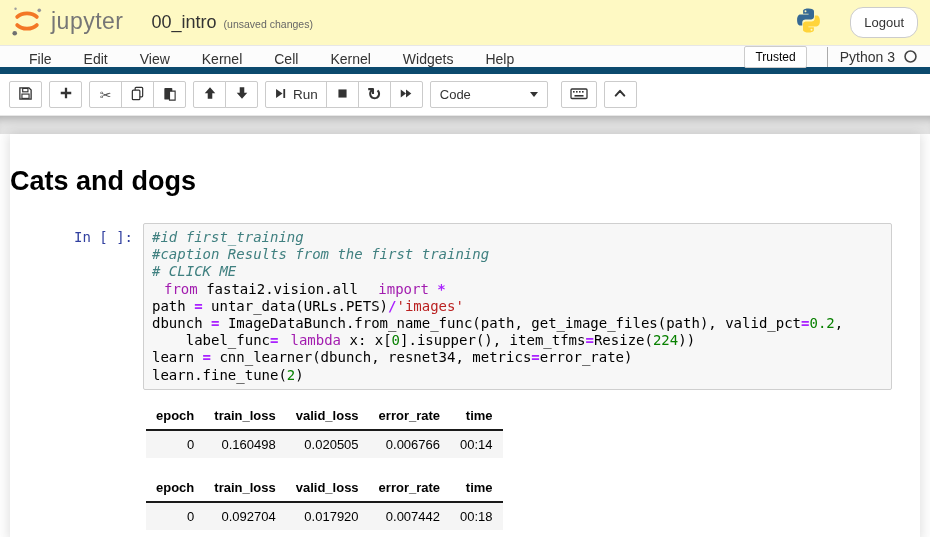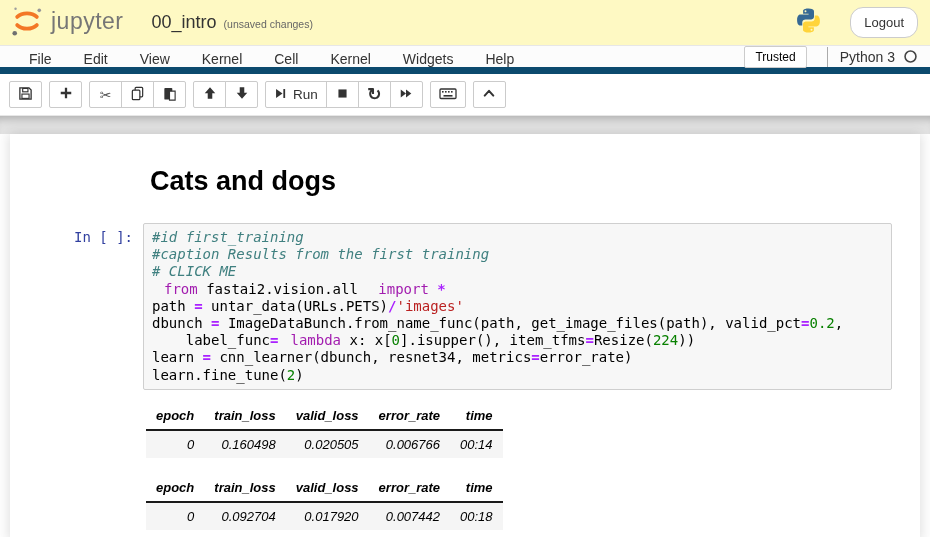--- a/index.html
+++ b/index.html
@@ -133,21 +133,20 @@
     margin: 0 10px;
     background: #fff;
     height: 407px;
     box-shadow: 0 0 12px 1px rgba(87,87,87,0.2);
     padding-top: 32px;
     overflow: hidden;
   }
 
   
   .md-heading {
-    margin-left: 140px;
     font-size: 27px;
     font-weight: bold;
     color: #000;
     font-family: "Liberation Sans", sans-serif;
   }
 
   
   .code-cell { display: flex; margin-top: 26px; padding-right: 28px; }
   .prompt {
     width: 133px;
@@ -173,21 +172,21 @@
   }
   .tk-com { color: #408080; font-style: italic; }
   .tk-kw  { color: #a21caf; font-weight: normal; margin-left: 12px; }
   .tk-op  { color: #AA22FF; font-weight: bold; }
   .tk-str { color: #BA2121; text-align: center; }
   .tk-num { color: #088000; }
 
   
   .output-area { margin-left: 136px; margin-top: 13px; }
   .df-output { margin-bottom: 17px; }
-  .df-table { border-collapse: collapse; font-family: "Liberation Sans", sans-serif; font-style: italic; }
+  .df-table { border-collapse: collapse; font-family: "Liberation Sans", sans-serif; }
   .df-table th {
     font-size: 13px;
     font-weight: bold;
     color: #000;
     text-align: right;
     padding: 5px 10px 6px 10px;
     border-bottom: 2px solid #1a1a1a;
   }
   .df-table td {
     font-size: 13px;
@@ -332,20 +331,24 @@
       <span class="refresh-glyph">↻</span>
     </button>
     <button class="tbtn">
       <span>
         <svg width="14" height="13" viewBox="0 0 16 16">
           <path d="M1.5 3 L8 8 L1.5 13 Z" fill="#333"></path>
           <path d="M8 3 L14.5 8 L8 13 Z" fill="#333"></path>
         </svg>
       </span>
     </button>
+  </div>
+  <div class="celltype-select">
+    <span>Code</span>
+    <span class="caret-down"></span>
   </div>
   <div class="btn-group">
     <button class="tbtn">
       <span>
         <svg width="18" height="15" viewBox="0 0 18 15">
           <rect x="1" y="3" width="16" height="9.5" rx="1" fill="none" stroke="#333" stroke-width="1.3"></rect>
           <rect x="3" y="5" width="1.6" height="1.6" fill="#333"></rect>
             <rect x="6" y="5" width="1.6" height="1.6" fill="#333"></rect>
           <rect x="9" y="5" width="1.6" height="1.6" fill="#333"></rect>
             <rect x="12" y="5" width="1.6" height="1.6" fill="#333"></rect>

